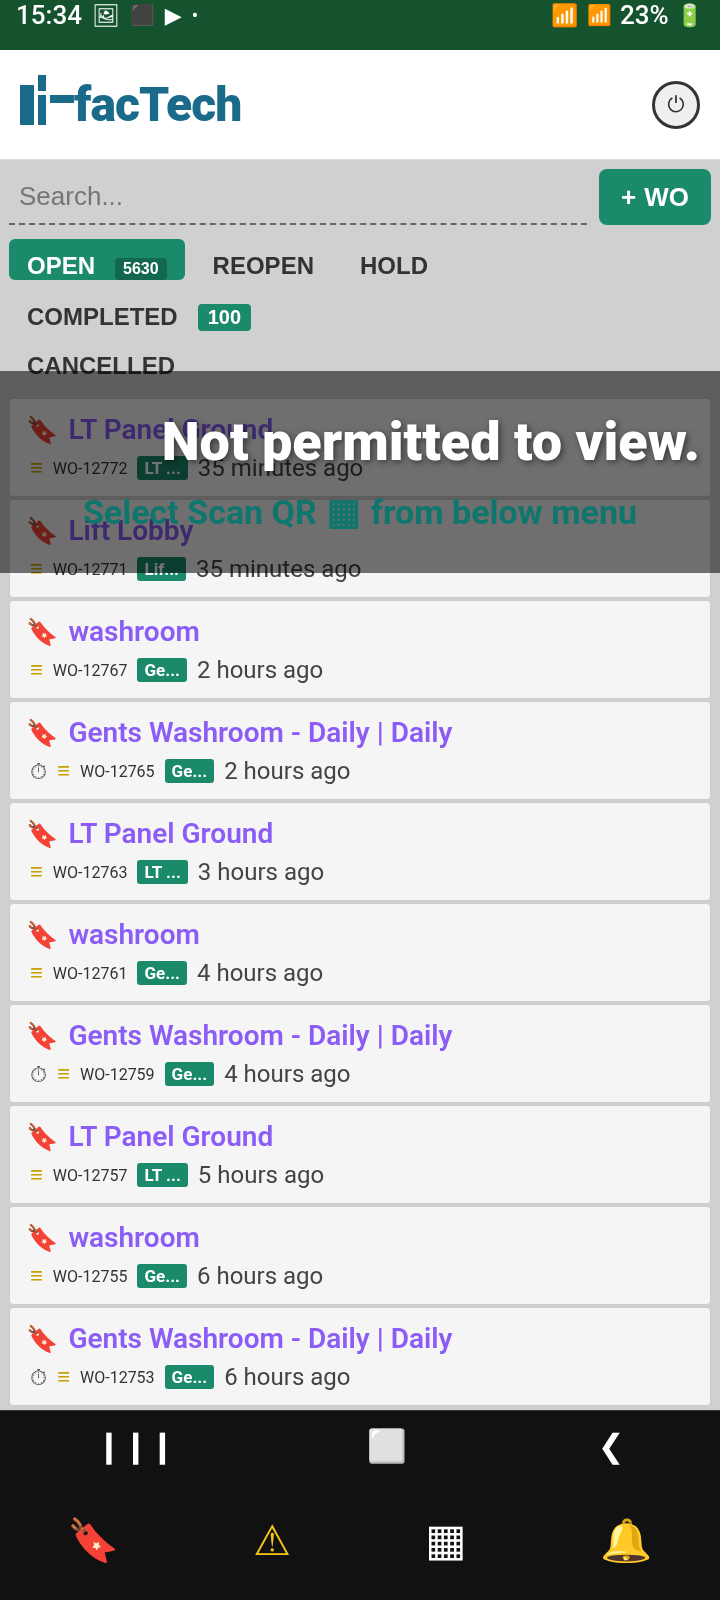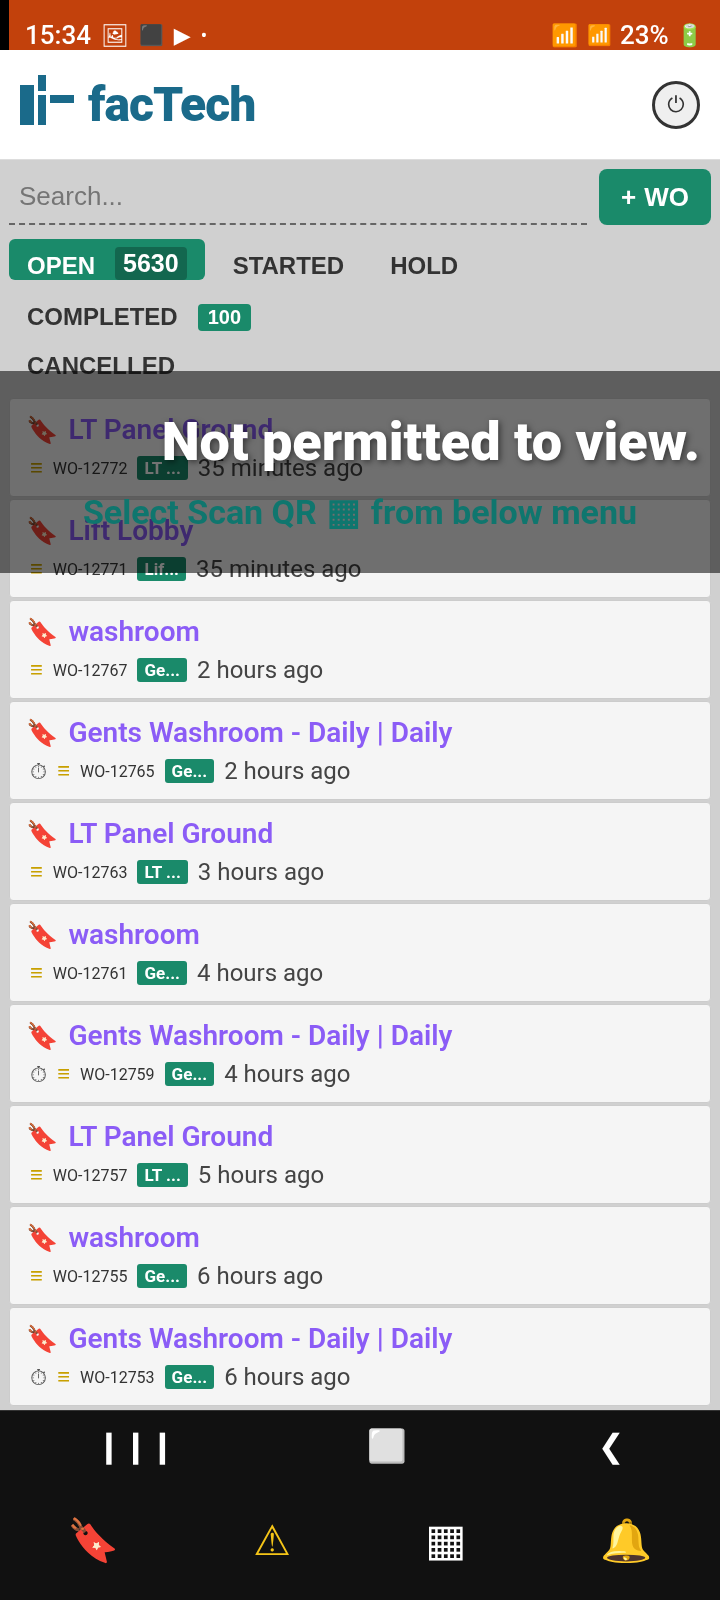--- a/index.html
+++ b/index.html
@@ -6,47 +6,46 @@
     * { margin: 0; padding: 0; box-sizing: border-box; }
     body {
       width: 720px;
       min-height: 1600px;
       font-family: 'Roboto', Arial, sans-serif;
       background: #000;
       position: relative;
     }
     
     #status-bar {
-      background: #c2410c;
+      background: #14532d;
       color: #fff;
       height: 50px;
       display: flex;
-      align-items: flex-end;
+      align-items: flex-start;
       justify-content: space-between;
       padding: 0 16px;
       font-size: 26px;
       font-weight: 500;
-      margin-left: 9px;
     }
     #status-bar .left { display: flex; align-items: center; gap: 10px; }
     #status-bar .right { display: flex; align-items: center; gap: 8px; }
     
     #header {
       background: #fff;
       height: 110px;
       display: flex;
       align-items: center;
       justify-content: space-between;
       padding: 0 20px;
       border-bottom: 1px solid #ddd;
     }
     #logo {
       display: flex;
       align-items: center;
-      gap: 14px;
+      gap: 0;
     }
     .logo-icon {
       width: 54px;
       height: 60px;
     }
     .logo-text {
       font-size: 48px;
       font-weight: 900;
       color: #1a6a8a;
       letter-spacing: -1px;
@@ -133,21 +132,21 @@
     }
     .filter-tab.active {
       background: #1a8a6a;
       color: #fff;
     }
     .filter-tab .badge {
       background: #0a5a4a;
       color: #fff;
       border-radius: 4px;
       padding: 2px 8px;
-      font-size: 25px;
+      font-size: 16px;
     }
     .filter-tab.active .badge {
       background: rgba(0,0,0,0.25);
     }
     .badge-green {
       background: #1a8a6a !important;
       color: #fff !important;
       border-radius: 4px;
       padding: 2px 10px;
       font-size: 20px;
@@ -339,21 +338,21 @@
     </button>
   </div>
 
   <div id="filter-row1">
 
     <button class="filter-tab active">
       <span>OPEN</span>
       <span class="badge">5630</span>
     </button>
     <button class="filter-tab">
-      <span>STARTED</span>
+      <span>REOPEN</span>
     </button>
     <button class="filter-tab">
       <span>HOLD</span>
     </button>
     <button class="filter-tab">
       <span>COMPLETED</span>
       <span class="badge-green">100</span>
     </button>
   </div>
 

